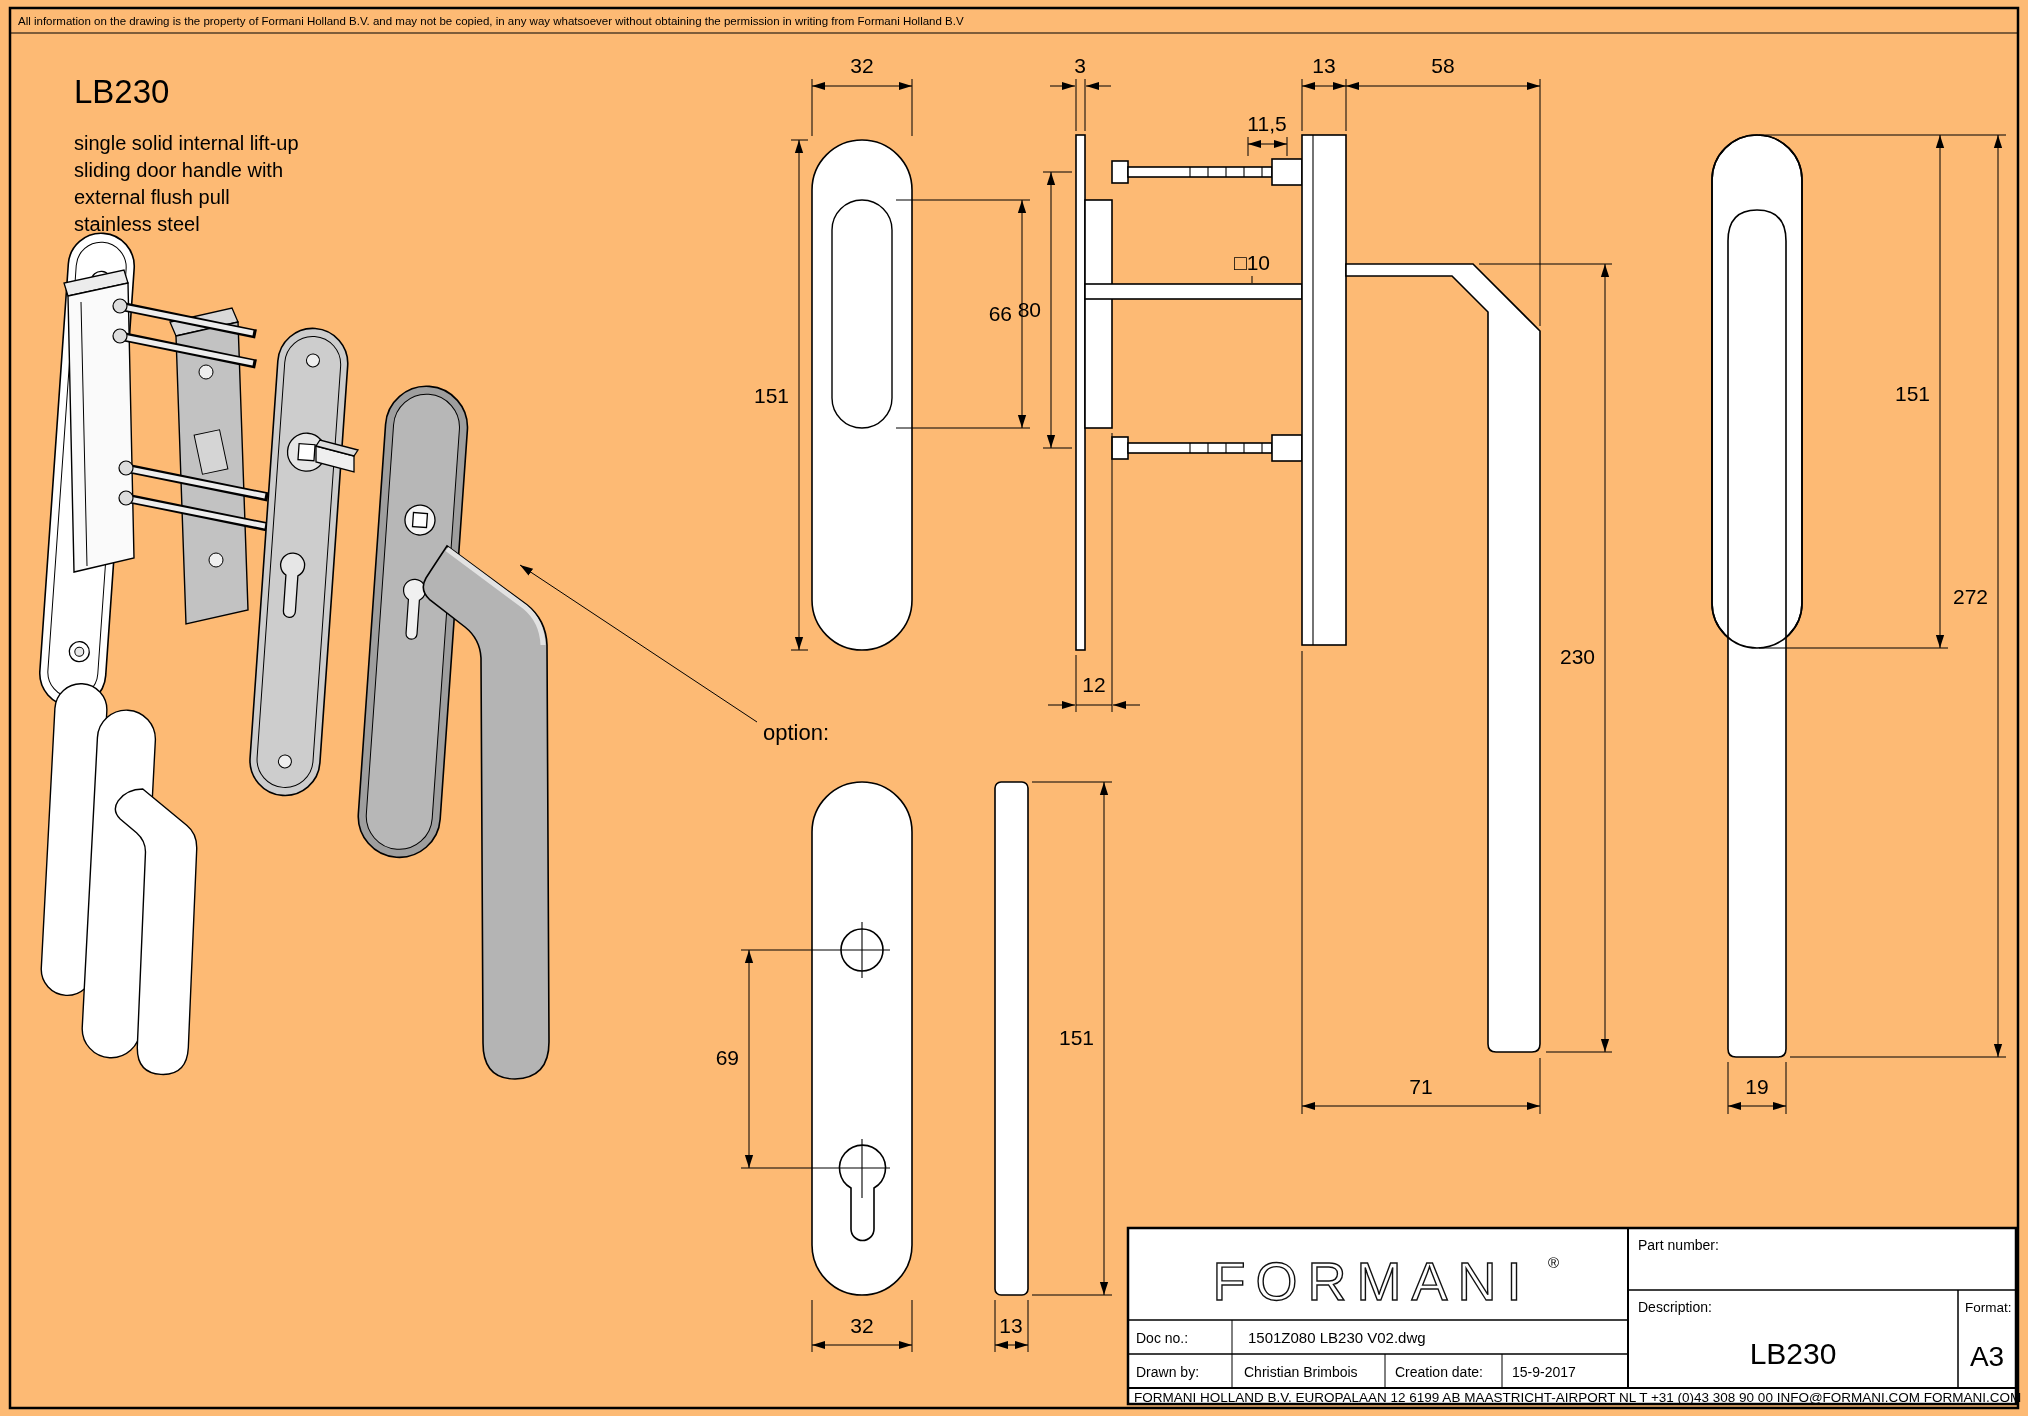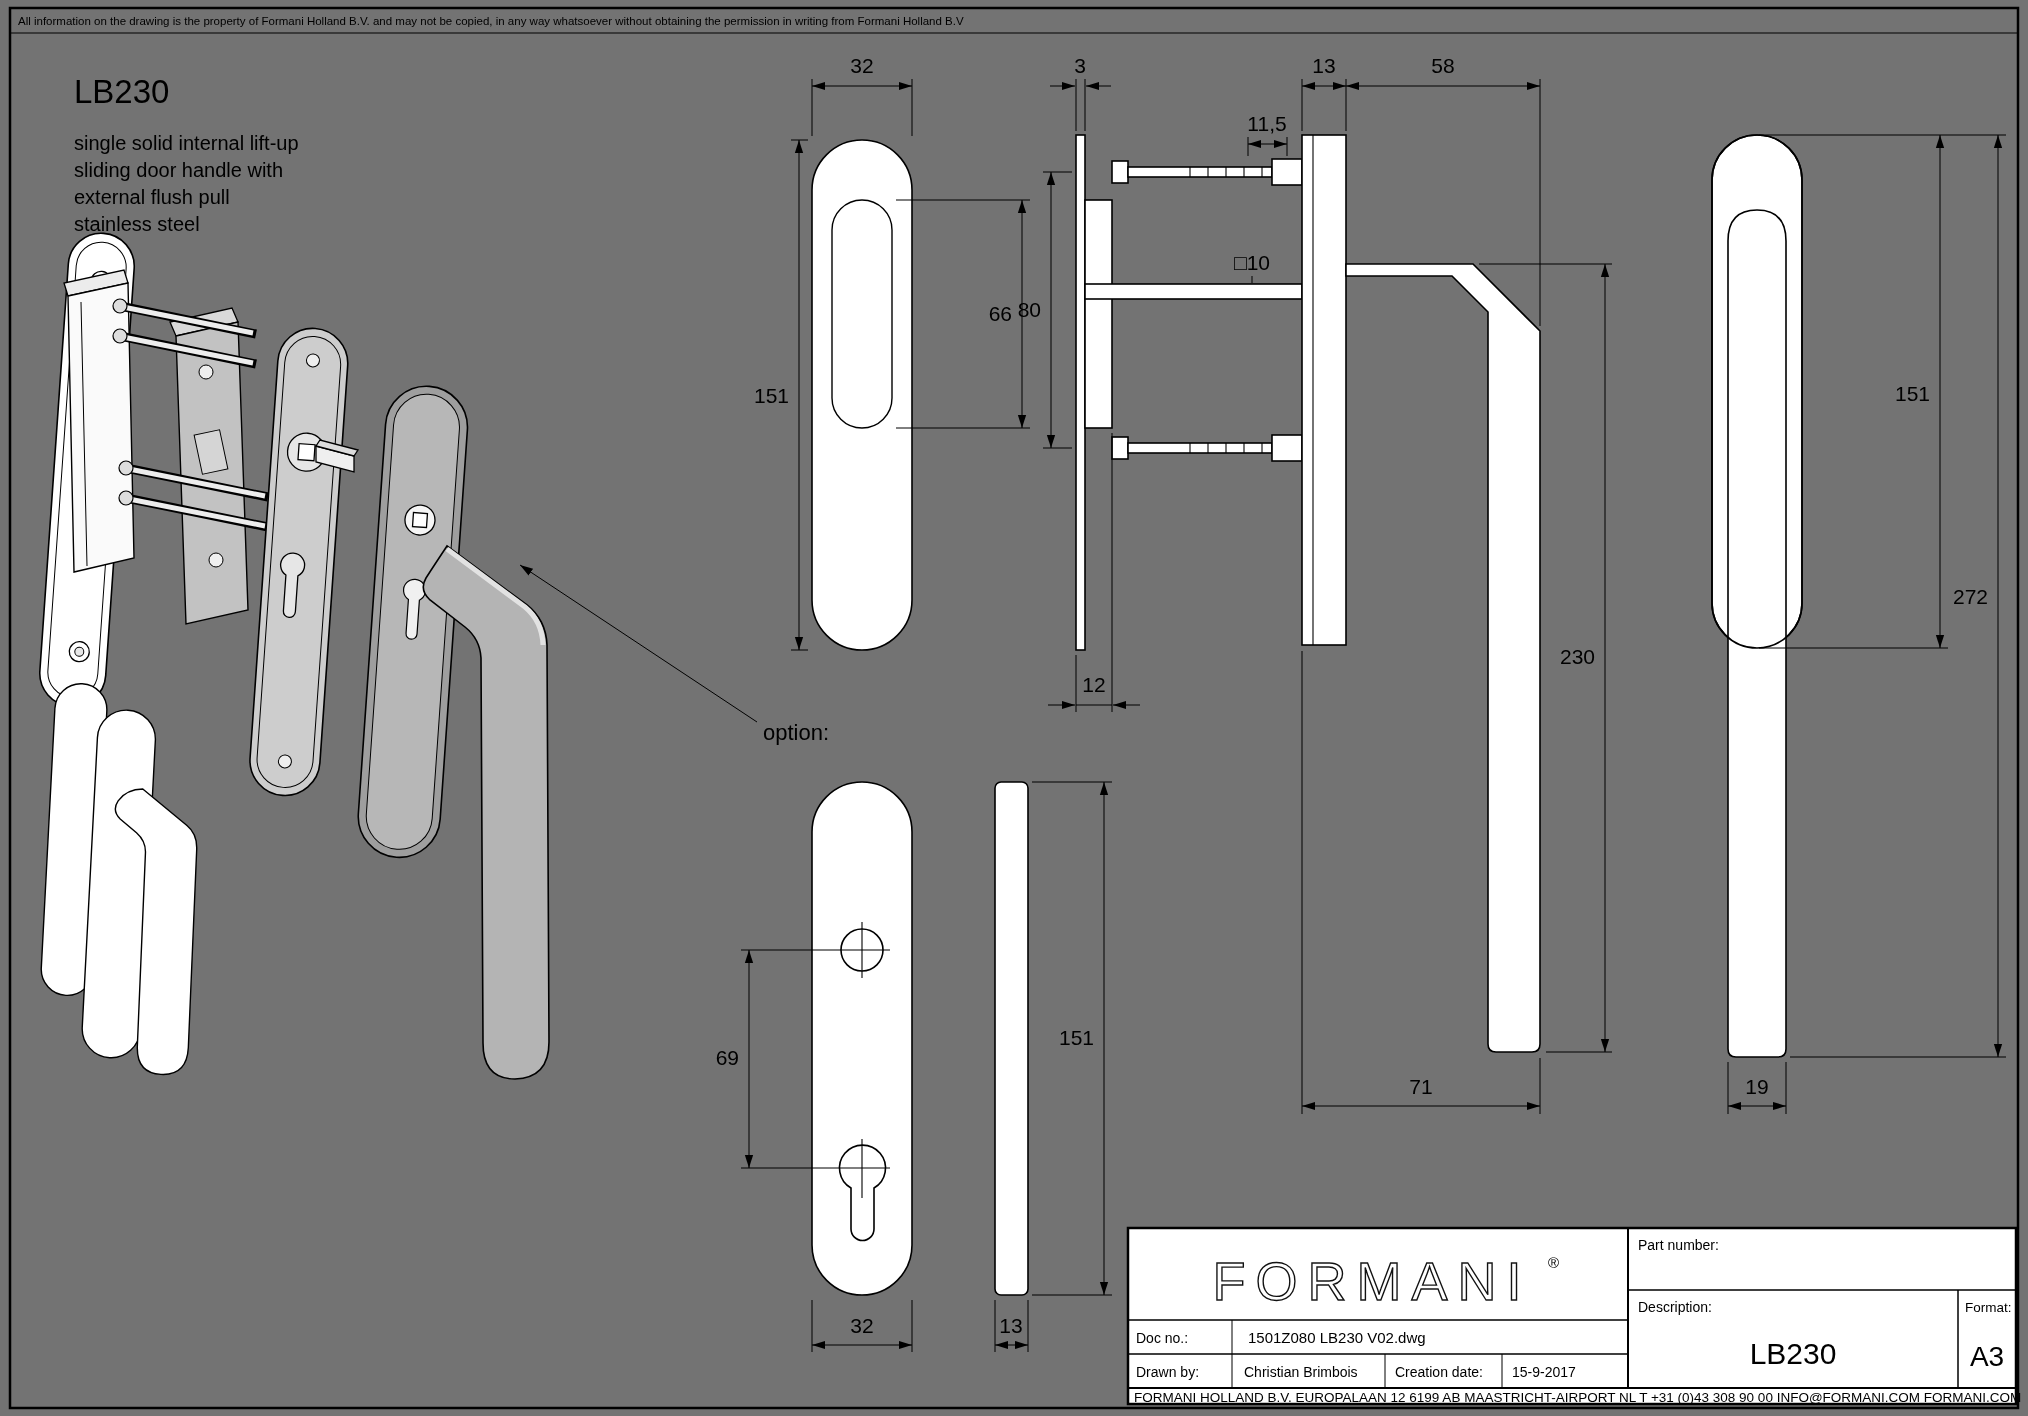--- a/index.html
+++ b/index.html
@@ -1,16 +1,16 @@
 <!DOCTYPE html>
 <html><head>
 <meta charset="utf-8">
 <style>
   html,body{margin:0;padding:0;background:#d9d9d9;}
-  .sheet{position:relative;width:2028px;height:1416px;background:#737373;overflow:hidden;font-family:"Liberation Sans",sans-serif;}
+  .sheet{position:relative;width:2028px;height:1416px;background:#fdba74;overflow:hidden;font-family:"Liberation Sans",sans-serif;}
   svg{position:absolute;left:0;top:0;}
   text{fill:#000;font-family:"Liberation Sans",sans-serif;}
   .small{font-size:11.5px;}
   .big-title{font-size:33px;}
   .desc{font-size:20px;}
   .opt{font-size:22px;}
   .dim{font-size:21px;}
   .geo{fill:#fff;stroke:#000;stroke-width:1.6;}
   .thin{fill:none;stroke:#000;stroke-width:1.1;}
   .dimline{stroke:#000;stroke-width:1;fill:none;}

